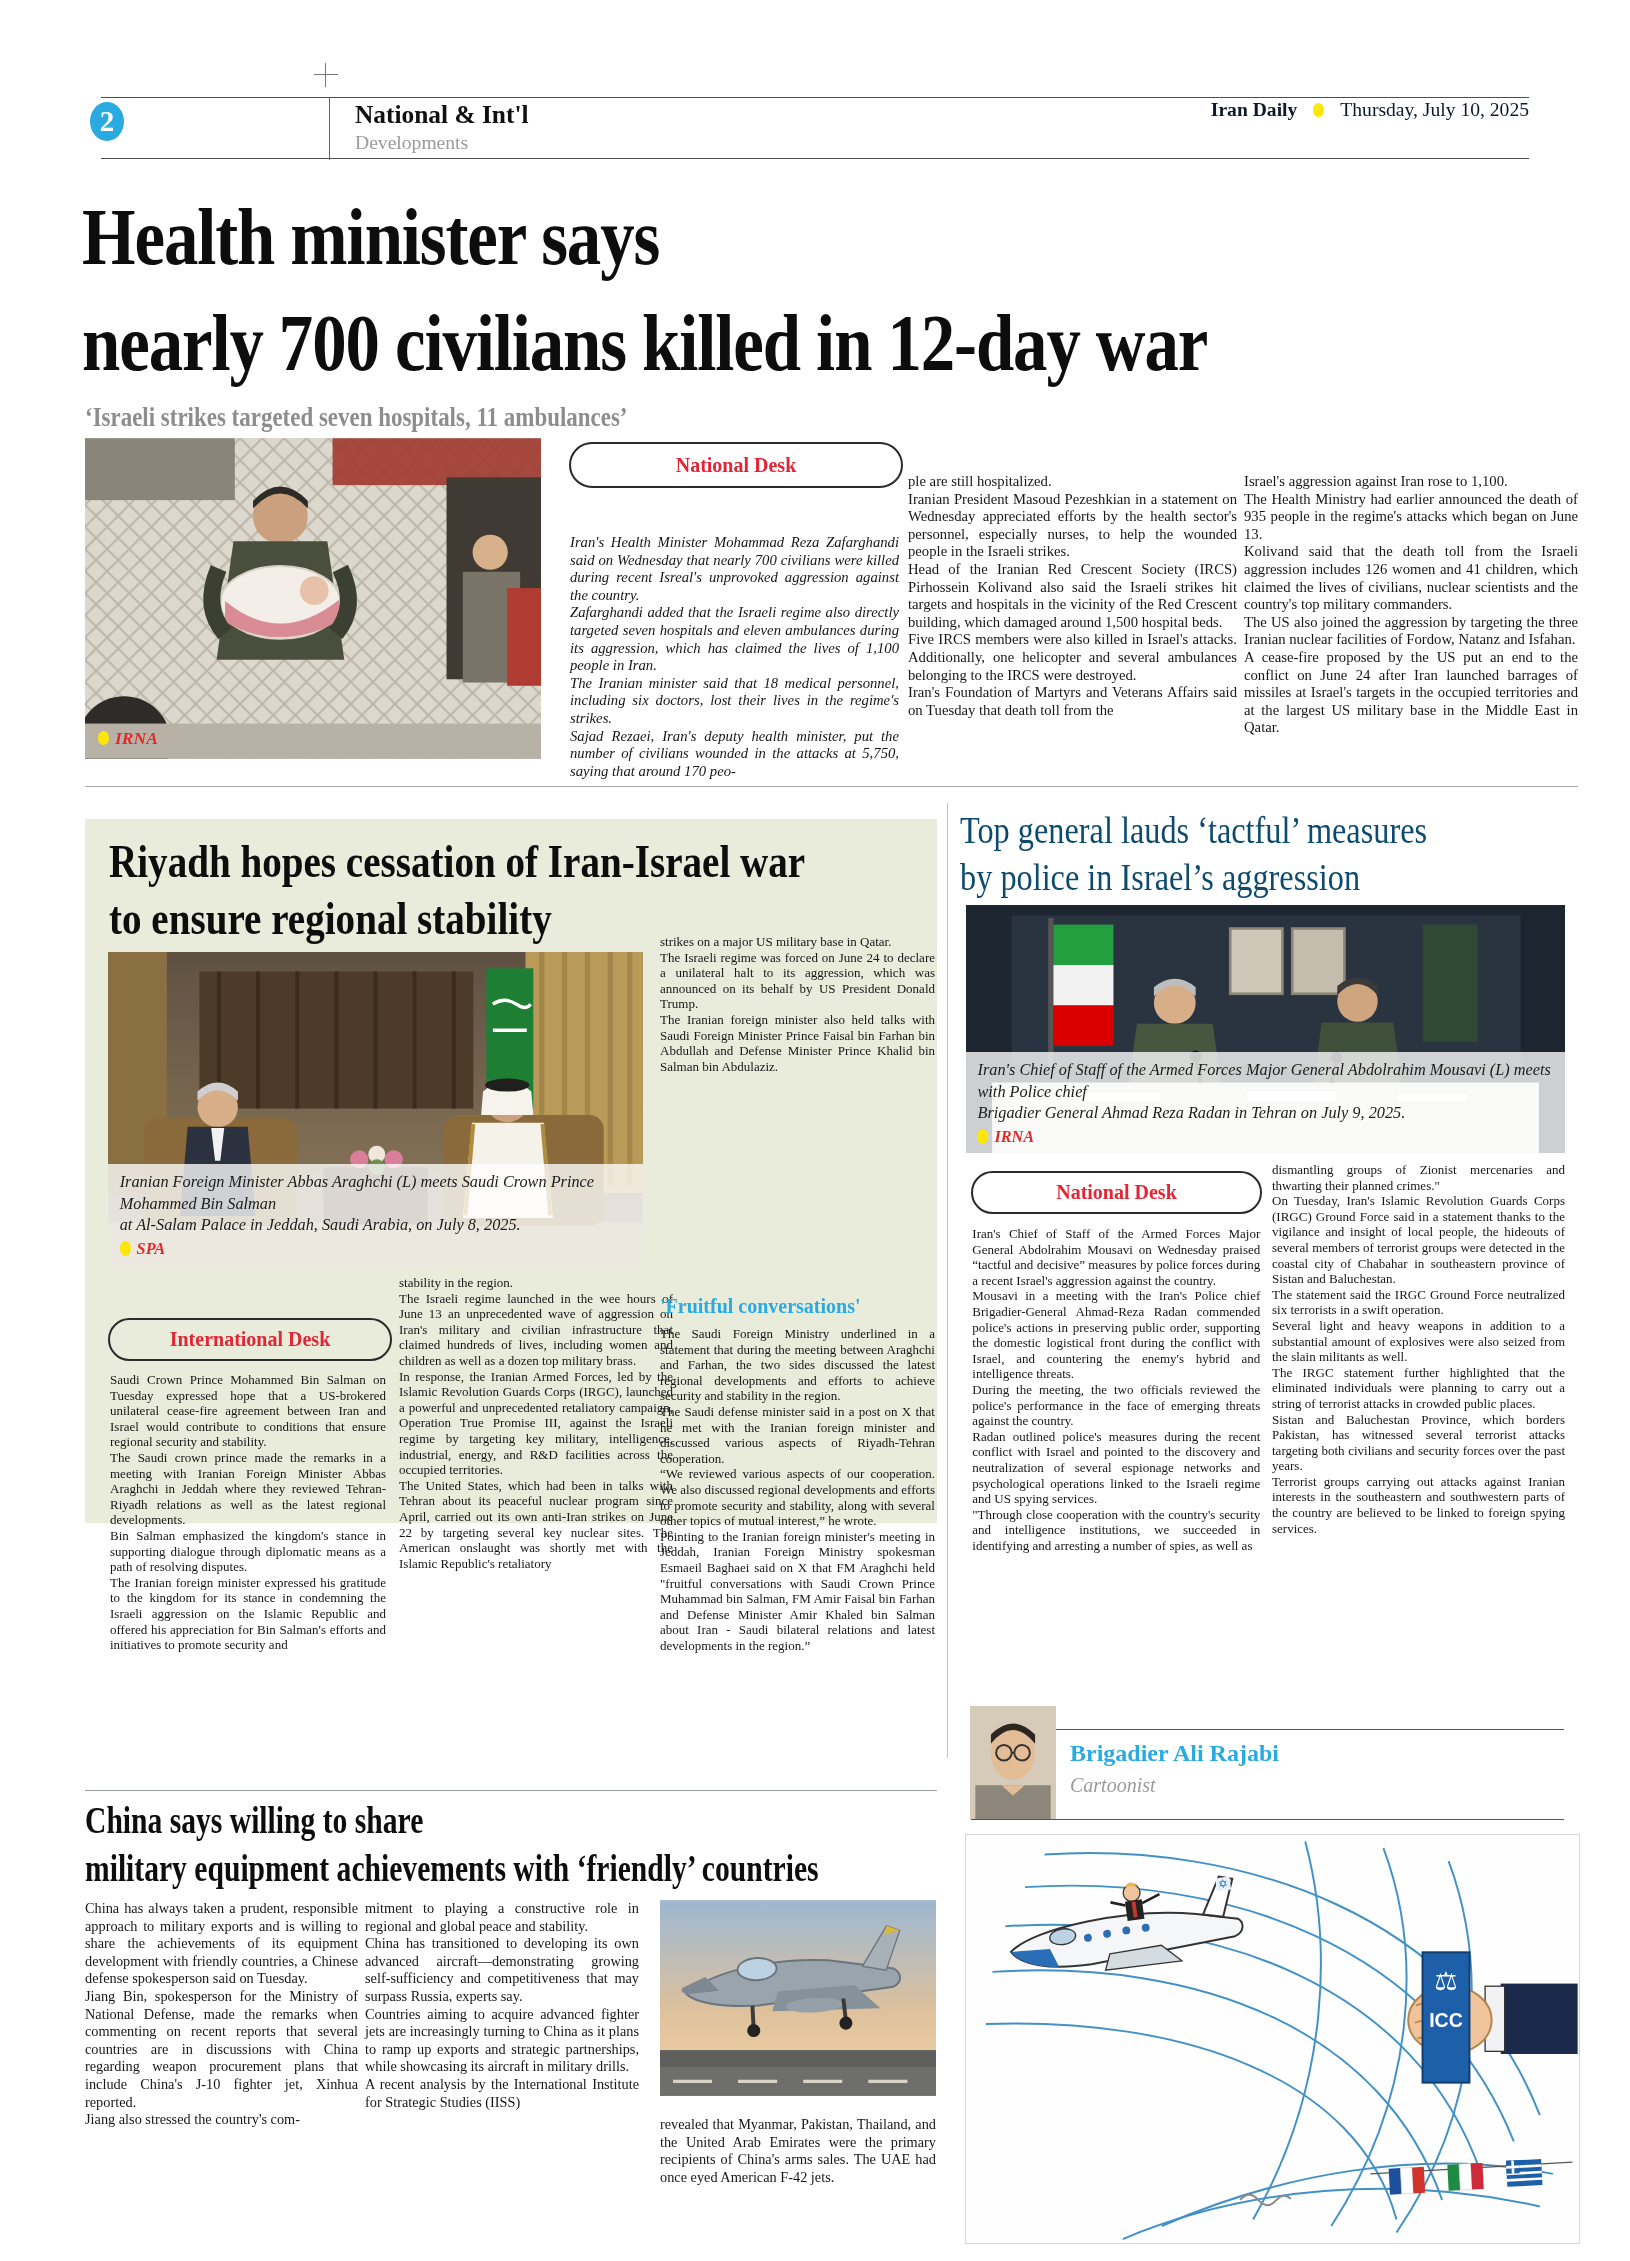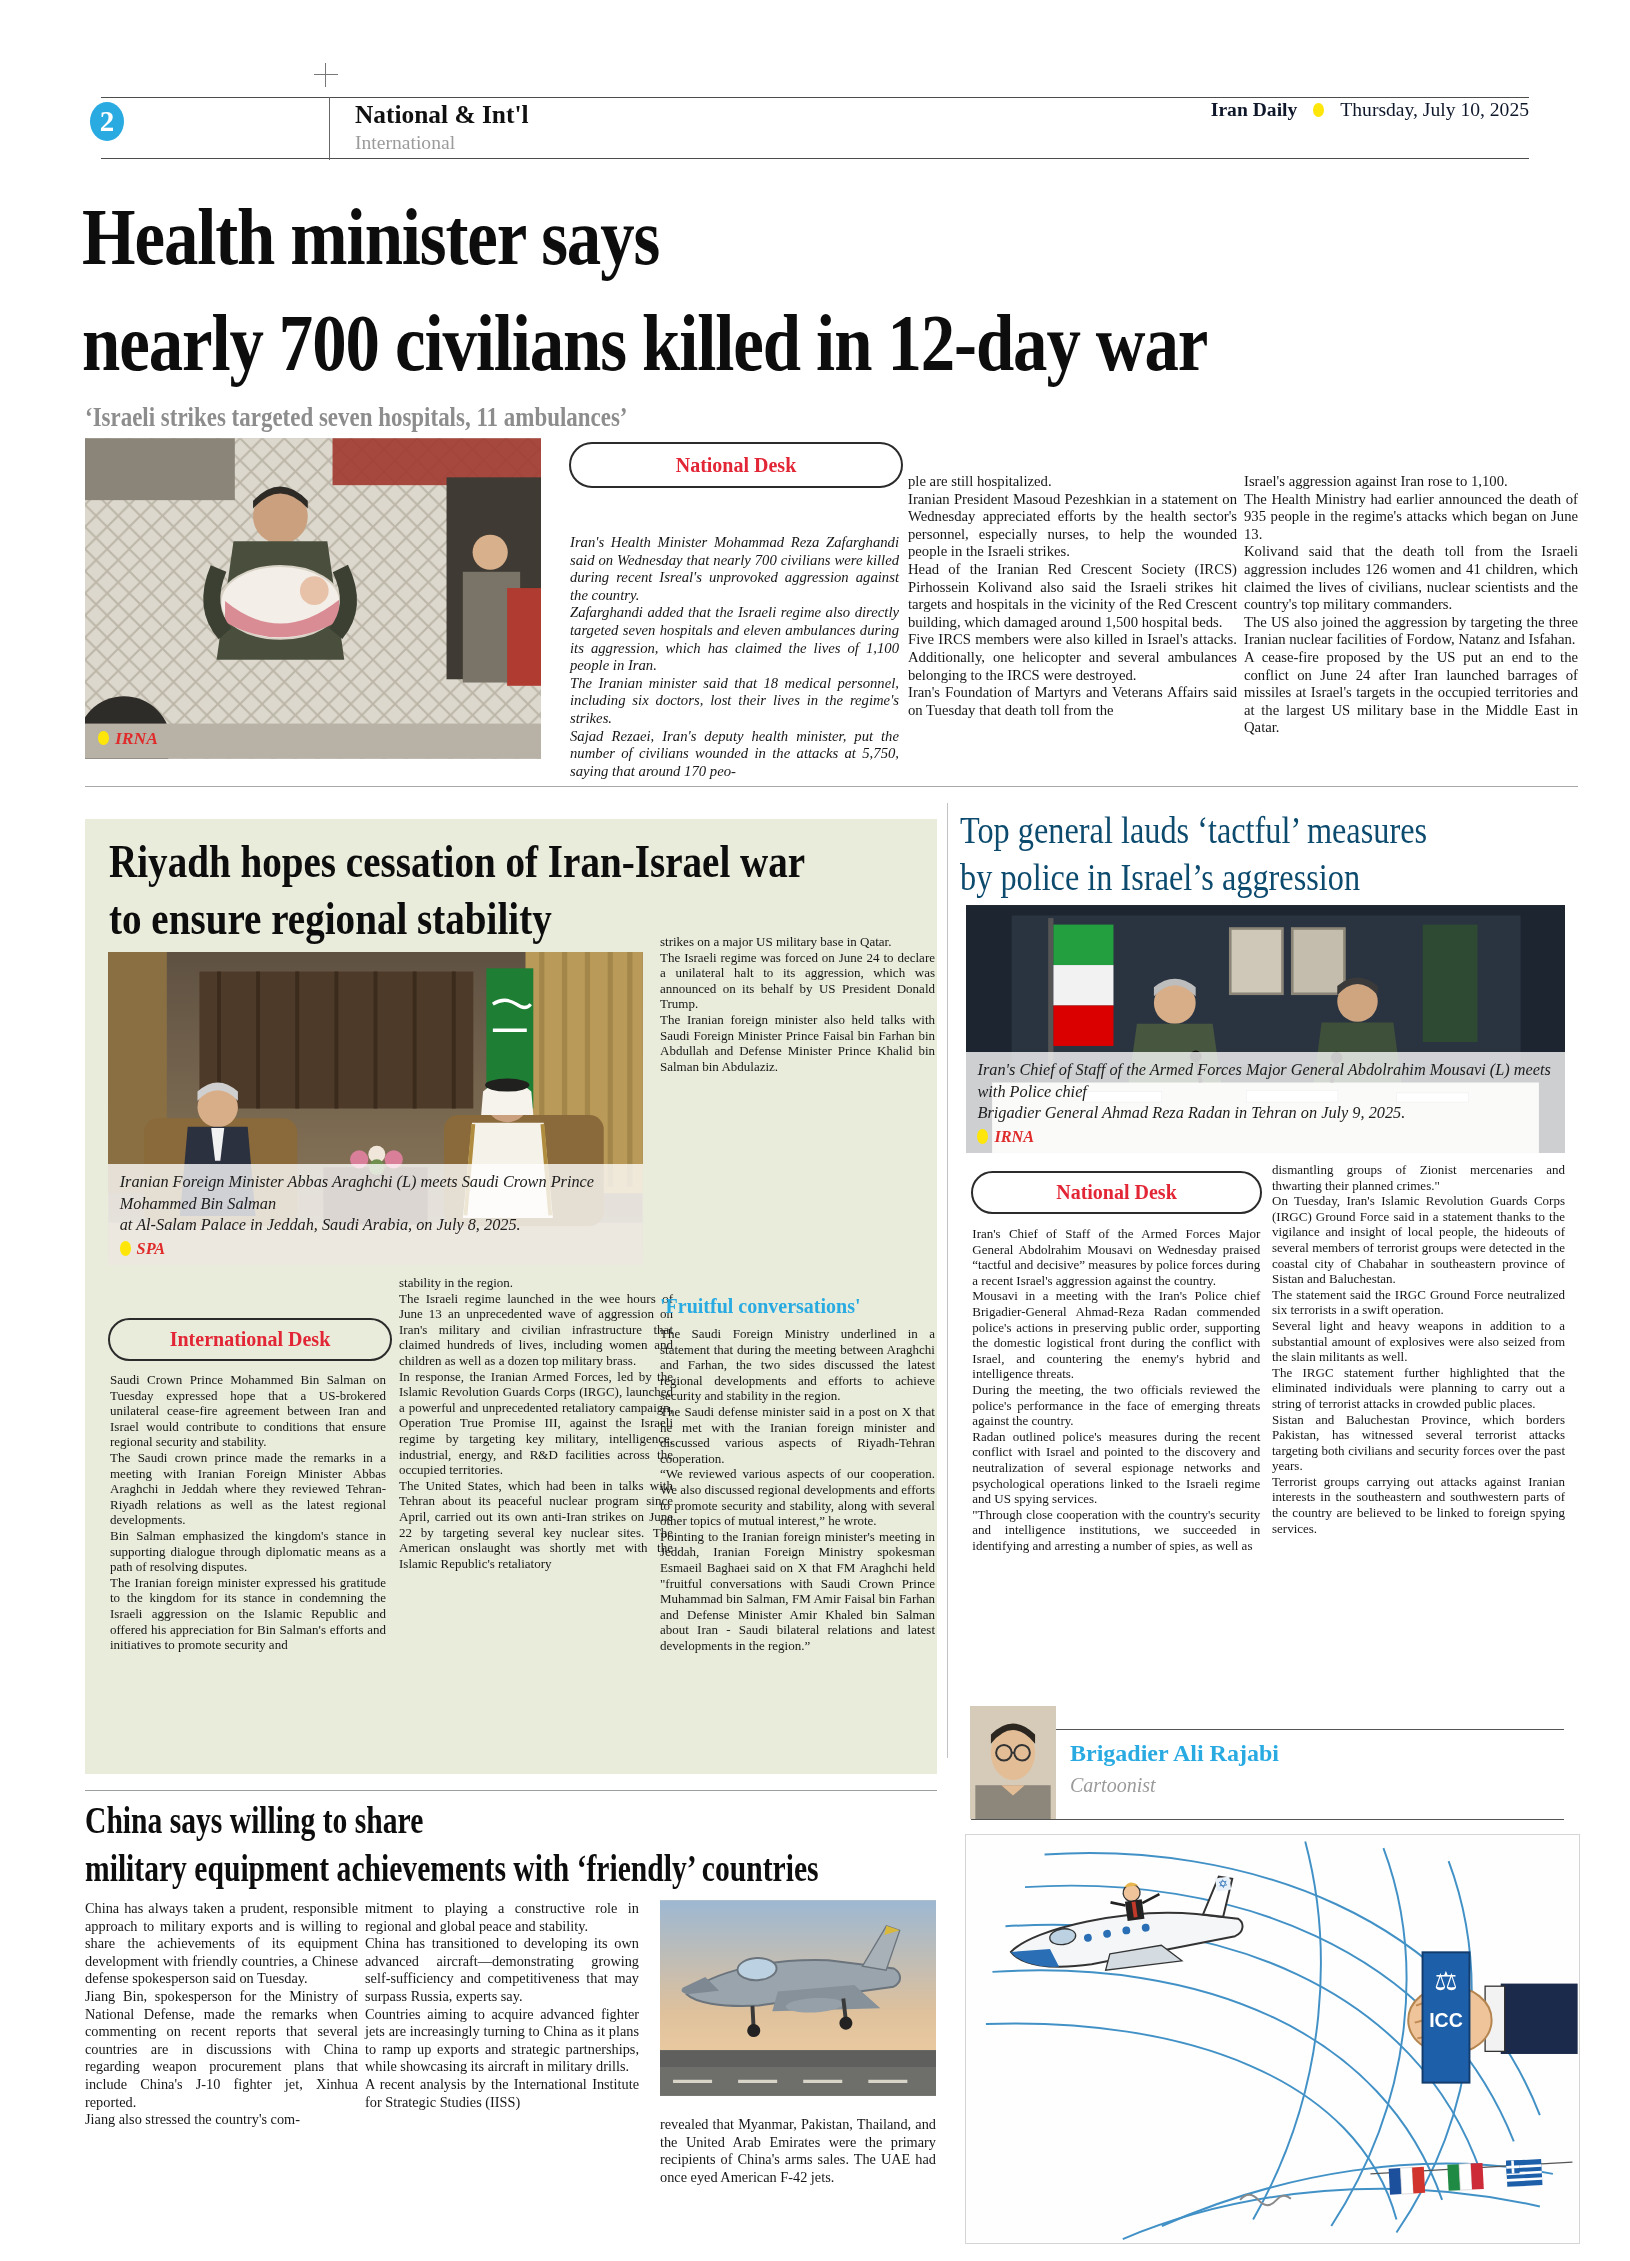--- a/index.html
+++ b/index.html
@@ -38,21 +38,21 @@
   .body-lg { font-size:14.7px; line-height:17.6px;margin-top:32px; }
   .body-sm { font-size:13px;   line-height:15.6px; }
   #lead-c1 { left:570px;  top:502px; width:329px;font-style:italic; }
   #lead-c2 { left:908px; top:441px; width:329px; }
   #lead-c3 { left:1244px; top:441px; width:334px; }
 
   #hr-mid { left:85px; top:786px; width:1493px; height:1.3px; background:#a8a8a8; }
   #vr-mid { left:947px; top:803px; width:0.7px; height:955px; background:#c2c2c2; position:absolute; }
 
   
-  #riyadh { left:85px; top:819px; width:852px; height:955px; background:#e9ecdb; }
+  #riyadh { left:85px; top:819px; width:852px; height:704px; background:#e9ecdb; }
   #riyadh .h2 { position:absolute; left:23.5px; font-size:46px; font-weight:bold; color:#0d0d0d; line-height:1; }
   #r-h2a { top:19.6px; } #r-h2b { top:77px; }
   #r-photo { left:23px; top:133px; width:535px; height:313px; }
   .capband { position:absolute; left:0; right:0; bottom:0; background:rgba(255,255,255,.78); padding:7.8px 11.7px 6.5px 11.7px; }
   .capline { display:block; font-style:italic; font-size:16.3px; line-height:21.5px; color:#1c1c1c; }
   .capcredit { display:flex; align-items:center; gap:5.9px; font-style:italic; font-weight:bold; color:#e02b2b; font-size:16.3px; margin-top:2.6px; }
   #r-desk { left:23px; top:499px; width:280px; height:39px; }
   #r-c1 { left:25px;  top:553px; width:276px; }
   #r-c2 { left:314px; top:456px; width:274px; }
   #r-c3-top  { left:575px; top:115px; width:275px; }
@@ -95,21 +95,21 @@
 <div id="page">
 
   <div class="abs" id="crosshair"></div>
   <div class="rule" style="left:101px;top:97px;width:1428px;"></div>
   <div class="rule" style="left:101px;top:158px;width:1428px;"></div>
   <div class="abs" id="page-circle">
       <span>2</span>
     </div>
   <div id="hdr-vline"></div>
   <div class="abs" id="section-title">National &amp; Int'l</div>
-  <div class="abs" id="section-sub">International</div>
+  <div class="abs" id="section-sub">Developments</div>
   <div class="abs" id="masthead">
     <span class="bold">Iran Daily</span>
     <span class="ydot"></span>
     <span>Thursday, July 10, 2025</span>
   </div>
 
   <div class="abs h1" id="h1a"><span class="cond">Health minister says</span></div>
   <div class="abs h1" id="h1b"><span class="cond">nearly 700 civilians killed in 12-day war</span></div>
   <div class="abs" id="lead-sub"><span class="cond">‘Israeli strikes targeted seven hospitals, 11 ambulances’</span></div>
 

